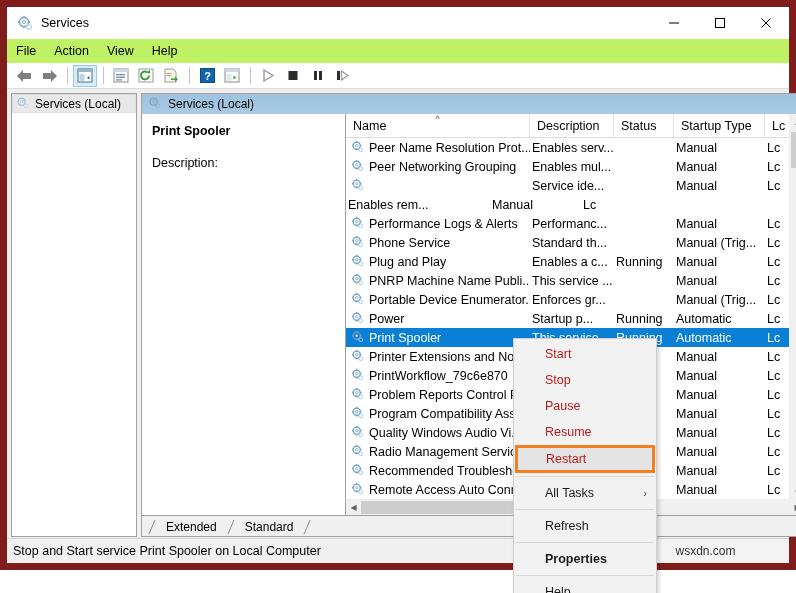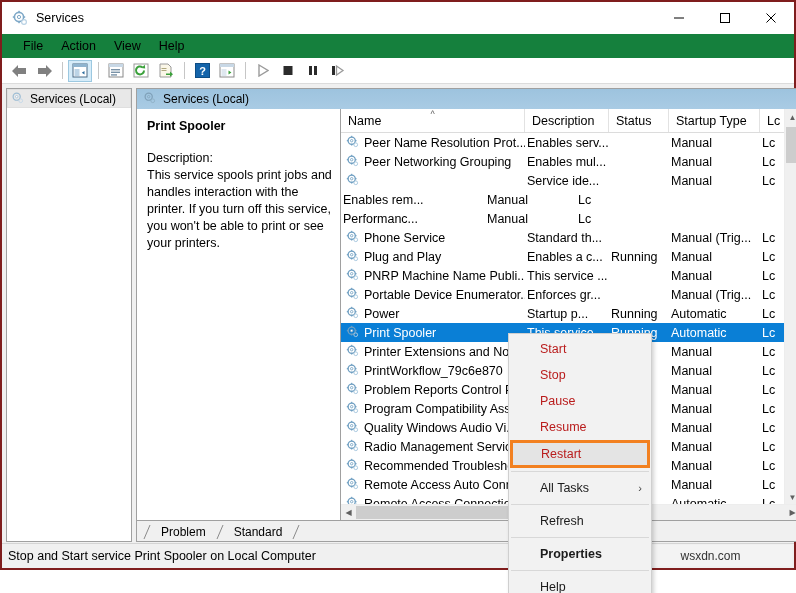--- a/index.html
+++ b/index.html
@@ -7,21 +7,21 @@
     width:796px;height:593px;
     background:#ffffff;
     font-family:"Liberation Sans", sans-serif;
     font-size:12px;
     color:#000;
     overflow:hidden;
     -webkit-font-smoothing:antialiased;
   }
   .app{
     position:relative;width:796px;height:570px;
-    border:2px solid #7f1d1d;box-sizing:border-box;
+    border:7px solid #7f1d1d;box-sizing:border-box;
     background:#f0f0f0;
   }
 
   
   .titlebar{
     height:32px;background:#ffffff;display:flex;align-items:center;
     position:relative;
   }
   .title-icon{
     width:16px;height:16px;margin-left:10px;margin-right:8px;position:relative;
@@ -29,22 +29,22 @@
   .title-text{font-size:12.5px;color:#000;}
   .win-buttons{position:absolute;right:0;top:0;height:32px;display:flex;}
   .win-btn{
     width:46px;height:32px;display:flex;align-items:center;justify-content:center;
     font-size:12px;color:#000;
   }
   .win-btn svg{display:block;}
 
   
   .menubar{
-    height:24px;background:#15803d;display:flex;align-items:center;
-    padding-left:12px;
+    height:24px;background:#bef264;display:flex;align-items:center;
+    padding-left:0;
   }
   .menuitem{
     padding:3px 9px;font-size:12.5px;color:#000;
   }
 
   
   .toolbar{
     height:25px;background:#ffffff;display:flex;align-items:center;
     padding-left:5px;border-bottom:1px solid #dcdcdc;
   }
@@ -360,21 +360,20 @@
           </svg>
         </span>
         <span class="lbl">Services (Local)</span>
       </div>
 
       <div class="panes">
 
         <div class="desc-pane">
           <div class="desc-title">Print Spooler</div>
           <div class="desc-label">Description:</div>
-          <div class="desc-body">This service spools print jobs and handles interaction with the printer. If you turn off this service, you won't be able to print or see your printers.</div>
         </div>
 
         <div class="list-pane">
 
           <div class="col-head">
             <div class="ch ch-name">
               <span>Name</span>
               <span class="sortmark">^</span>
             </div>
             <div class="ch ch-desc">
@@ -451,20 +450,34 @@
                 <div class="c-startup">Manual</div>
                 <div class="c-logon">Lc</div>
               </div>
               <div class="row">
                 <div class="c-desc">Enables rem...</div>
                 <div class="c-status"></div>
                 <div class="c-startup">Manual</div>
                 <div class="c-logon">Lc</div>
               </div>
               <div class="row">
+                <div class="c-name">
+                  <span><svg class="svc-ico" viewBox="0 0 16 16">
+                      <circle cx="7" cy="7" r="4.4" fill="none" stroke="#6f9fc2" stroke-width="1.6"></circle>
+                      <circle cx="7" cy="7" r="1.5" fill="#ffffff" stroke="#6f9fc2" stroke-width="1"></circle>
+                      <g fill="#6f9fc2">
+                        <rect x="6.3" y="1" width="1.4" height="1.8"></rect>
+                        <rect x="6.3" y="11.2" width="1.4" height="1.8"></rect>
+                        <rect x="1" y="6.3" width="1.8" height="1.4"></rect>
+                        <rect x="11.2" y="6.3" width="1.8" height="1.4"></rect>
+                      </g>
+                      <circle cx="12" cy="12" r="2.3" fill="none" stroke="#a9c8de" stroke-width="1.2"></circle>
+                    </svg></span>
+                  <span class="nm">Performance Logs &amp; Alerts</span>
+                </div>
                 <div class="c-desc">Performanc...</div>
                 <div class="c-status"></div>
                 <div class="c-startup">Manual</div>
                 <div class="c-logon">Lc</div>
               </div>
               <div class="row">
                 <div class="c-name">
                   <span><svg class="svc-ico" viewBox="0 0 16 16">
                       <circle cx="7" cy="7" r="4.4" fill="none" stroke="#6f9fc2" stroke-width="1.6"></circle>
                       <circle cx="7" cy="7" r="1.5" fill="#ffffff" stroke="#6f9fc2" stroke-width="1"></circle>
@@ -799,21 +812,21 @@
             <div class="arr">▶</div>
           </div>
 
         </div>
       </div>
 
       <div class="tabs">
         <svg width="8" height="18" style="display:block">
             <line x1="7" y1="2" x2="1" y2="16" stroke="#8a8a8a" stroke-width="1"></line>
           </svg>
-        <div class="tab">Problem</div>
+        <div class="tab">Extended</div>
         <svg width="8" height="18" style="display:block">
             <line x1="7" y1="2" x2="1" y2="16" stroke="#8a8a8a" stroke-width="1"></line>
           </svg>
         <div class="tab">Standard</div>
         <svg width="8" height="18" style="display:block">
             <line x1="7" y1="2" x2="1" y2="16" stroke="#8a8a8a" stroke-width="1"></line>
           </svg>
       </div>
 
     </div>

